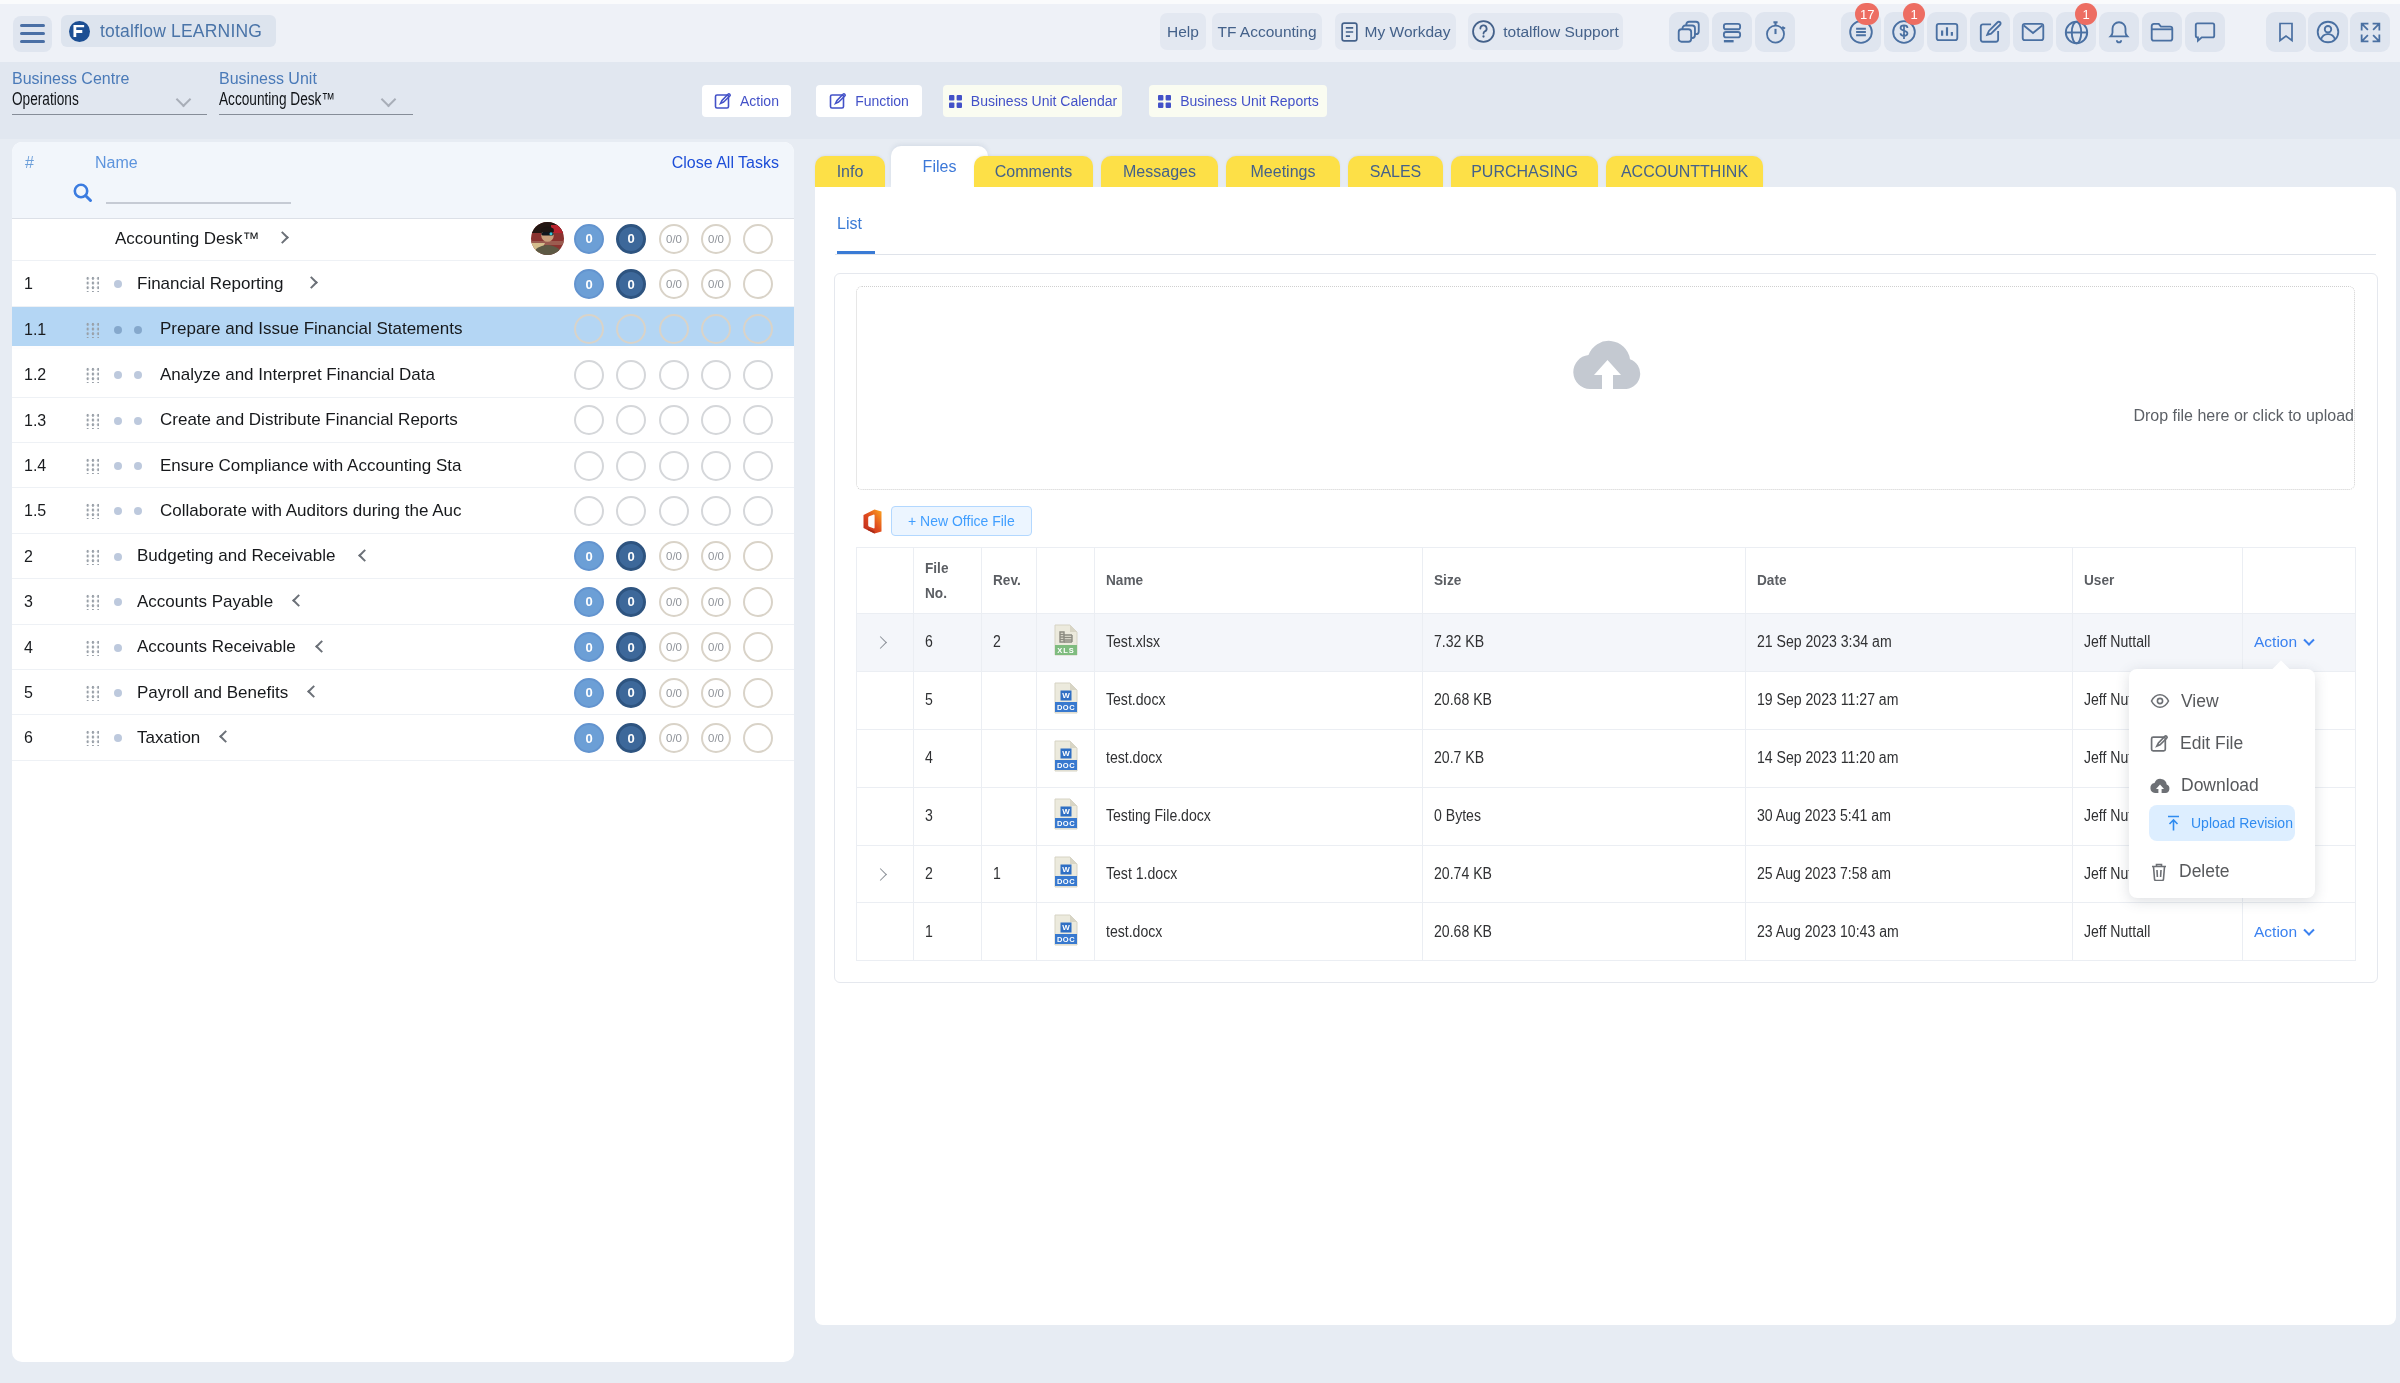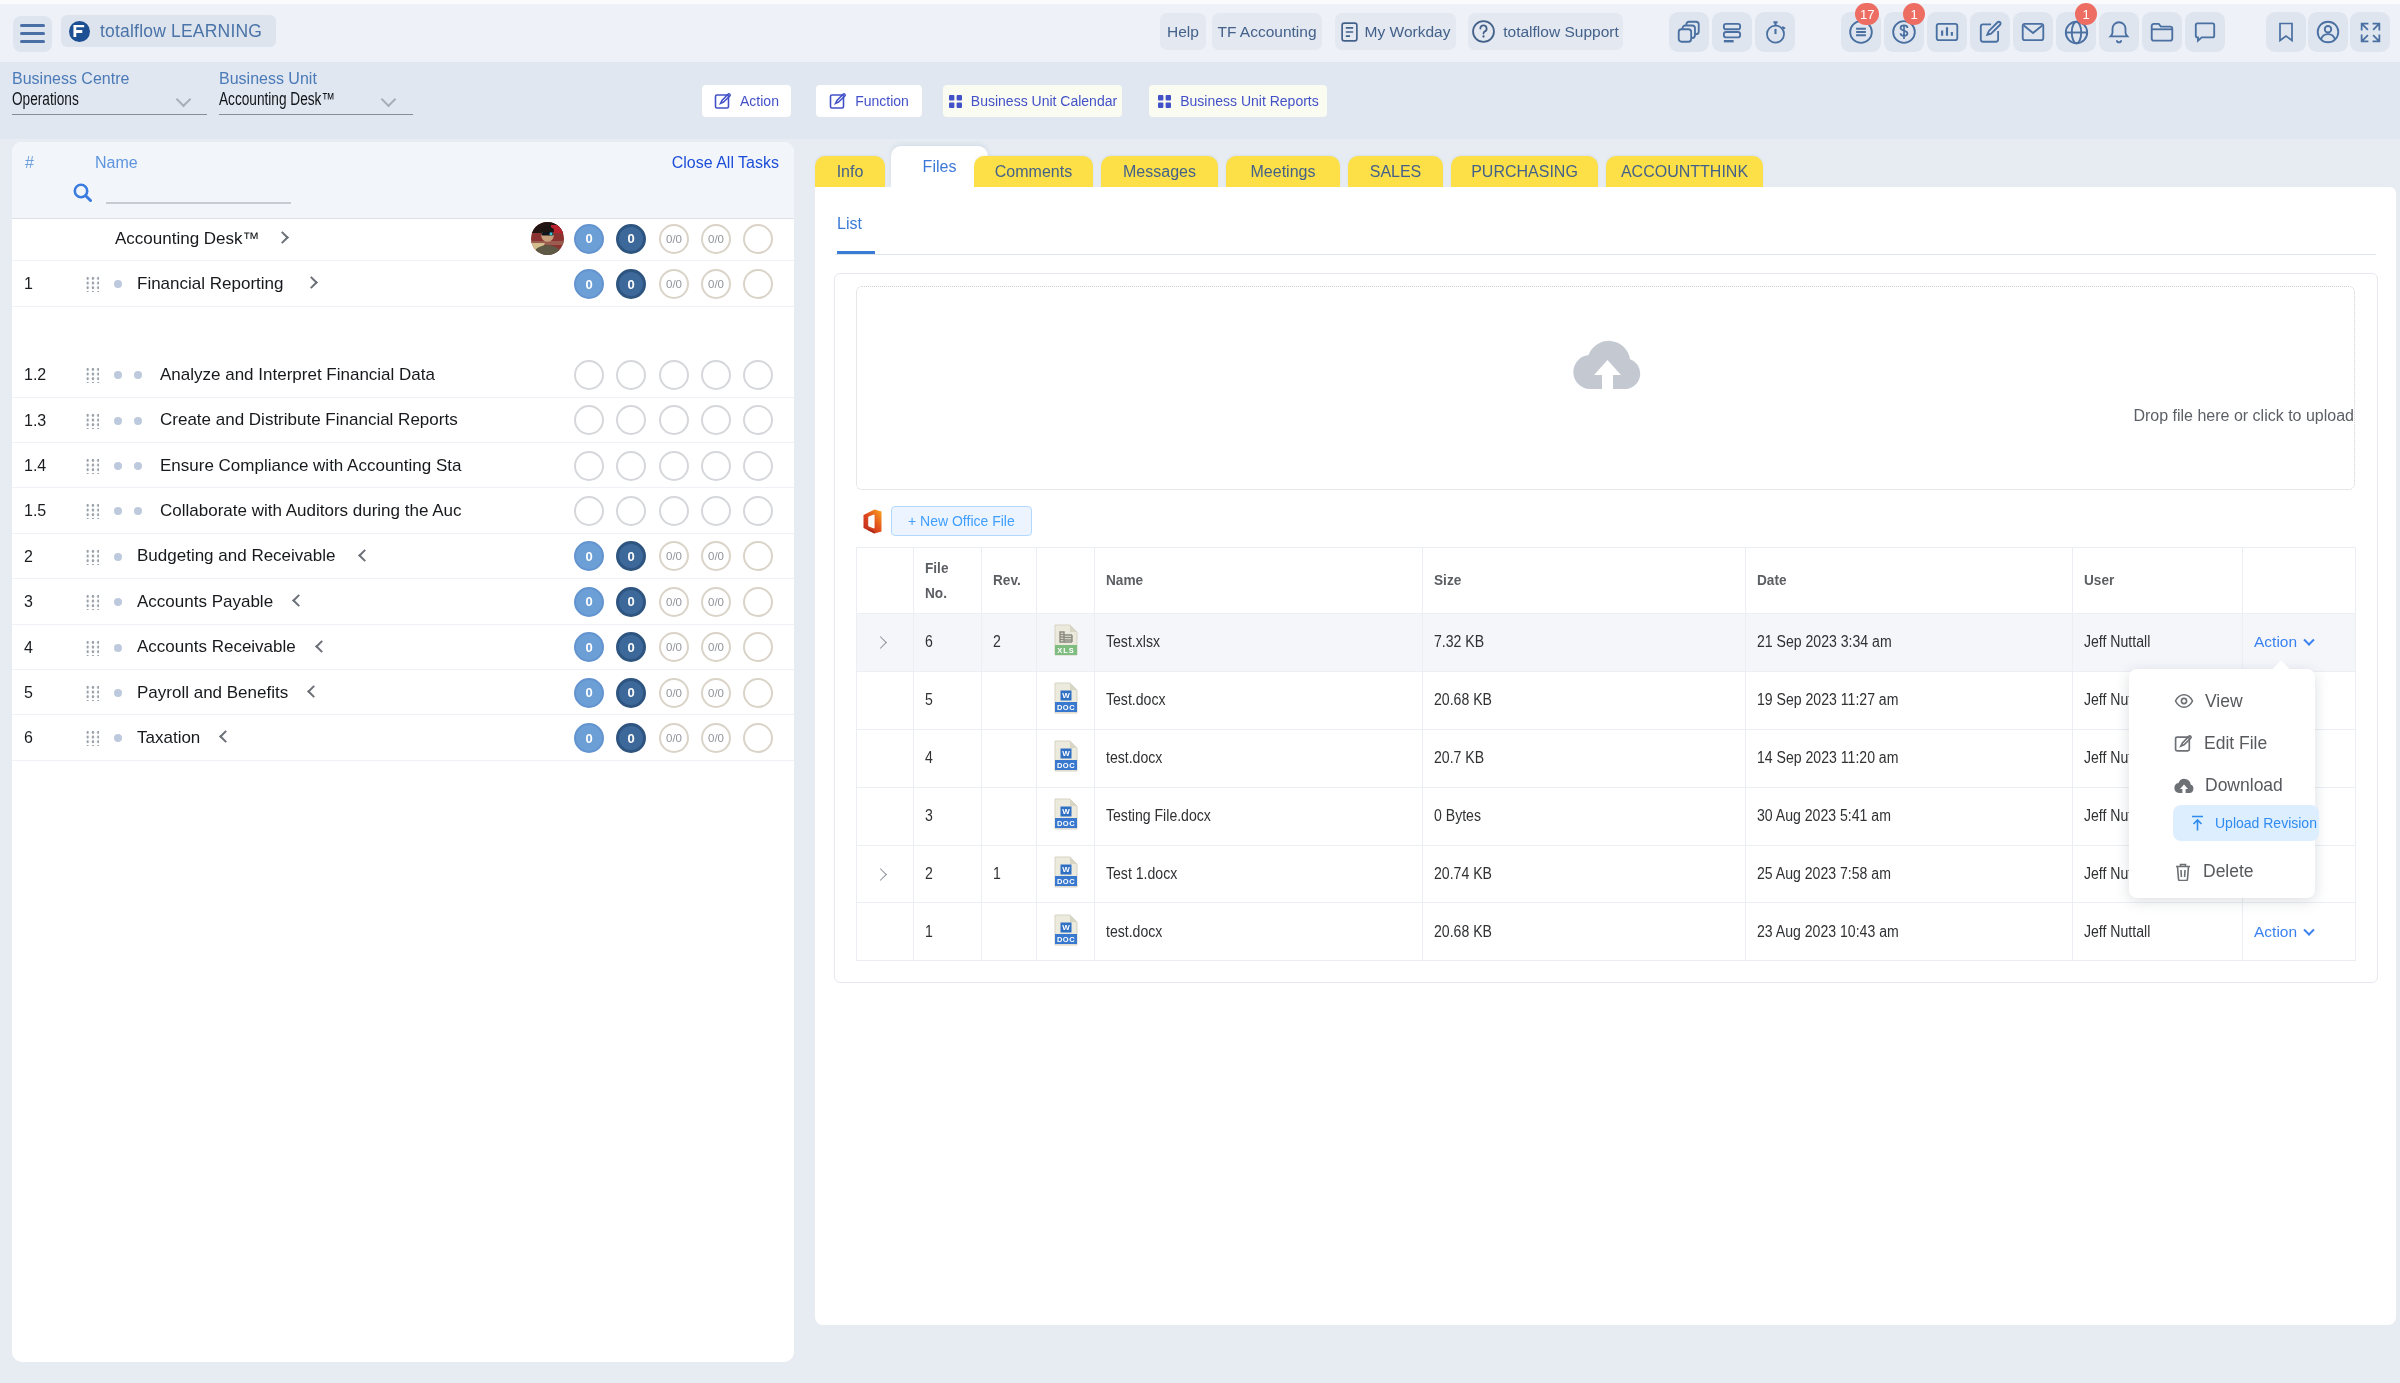--- a/index.html
+++ b/index.html
@@ -73,21 +73,21 @@
 .ftable td { height:57.9px; }
 .ftable .cicon { padding:0; text-align:center; }
 .tx { display:inline-block; transform:scaleX(.88) translateZ(0); transform-origin:0 50%; white-space:nowrap; backface-visibility:hidden; }
 .exp { display:inline-block; width:9px; height:9px; border-right:1.7px solid #8a8f96; border-bottom:1.7px solid #8a8f96; transform:rotate(-45deg); margin-left:8px; }
 .act { color:#3b82f0; font-size:15.5px; }
 .act .v { display:inline-block; width:8px; height:8px; border-right:2px solid #3b82f0; border-bottom:2px solid #3b82f0; transform:rotate(45deg) translate(-2px,-2px); margin-left:8px; }
 
 
 .menu { position:absolute; left:2129px; top:669px; width:186px; height:229px; background:#fff; border-radius:8px; box-shadow:0 3px 14px rgba(60,70,90,.18); z-index:40; }
 .menu .arrow { position:absolute; left:146px; top:-6px; width:12px; height:12px; background:#fff; transform:rotate(45deg); }
-.mi { position:absolute; left:0; width:100%; height:42px; display:flex; align-items:center; padding-left:21px; font-size:17.5px; color:#57595c; gap:11px; white-space:nowrap;margin-left:24px; }
+.mi { position:absolute; left:0; width:100%; height:42px; display:flex; align-items:center; padding-left:21px; font-size:17.5px; color:#57595c; gap:11px; white-space:nowrap; }
 .mi svg { stroke:#6d7075; fill:none; stroke-width:1.6; }
 .mi.up { left:20px; width:146px; height:36px; background:#ddeeff; border-radius:8px; color:#2f8bf0; padding-left:15px; font-size:14px; gap:8px; }
 .mi.up svg { stroke:#2f8bf0; }
 </style>
 </head>
 <body>
 <div class="topstrip"></div>
 <div class="header">
   <div class="hamb">
       <i style="top:8px"></i>
@@ -288,20 +288,32 @@
   <div class="lrow" style="top:119.4px">
     <div class="num">1</div>
       <div class="handle"></div>
       <div class="dot" style="left:102px"></div>
     <div class="nm" style="left:125px">Financial Reporting</div>
     <div class="chev r" style="left:295px"></div>
     <div class="circ c-blue" style="left:562px">0</div>
       <div class="circ c-navy" style="left:604px">0</div>
       <div class="circ c-ratio" style="left:647px">0/0</div>
       <div class="circ c-ratio" style="left:689px">0/0</div>
+      <div class="circ c-empty" style="left:731px"></div>
+  </div>
+  <div class="lrow hl" style="top:164.8px">
+    <div class="num">1.1</div>
+      <div class="handle"></div>
+      <div class="dot" style="left:102px;background:#85a8cc"></div>
+      <div class="dot" style="left:122px;background:#85a8cc"></div>
+    <div class="nm" style="left:148px">Prepare and Issue Financial Statements</div>
+    <div class="circ c-empty" style="left:562px"></div>
+      <div class="circ c-empty" style="left:604px"></div>
+      <div class="circ c-empty" style="left:647px"></div>
+      <div class="circ c-empty" style="left:689px"></div>
       <div class="circ c-empty" style="left:731px"></div>
   </div>
   <div class="lrow" style="top:210.2px">
     <div class="num">1.2</div>
       <div class="handle"></div>
       <div class="dot" style="left:102px"></div>
       <div class="dot" style="left:122px"></div>
     <div class="nm" style="left:148px">Analyze and Interpret Financial Data</div>
     <div class="circ c-empty2" style="left:562px"></div>
       <div class="circ c-empty2" style="left:604px"></div>

